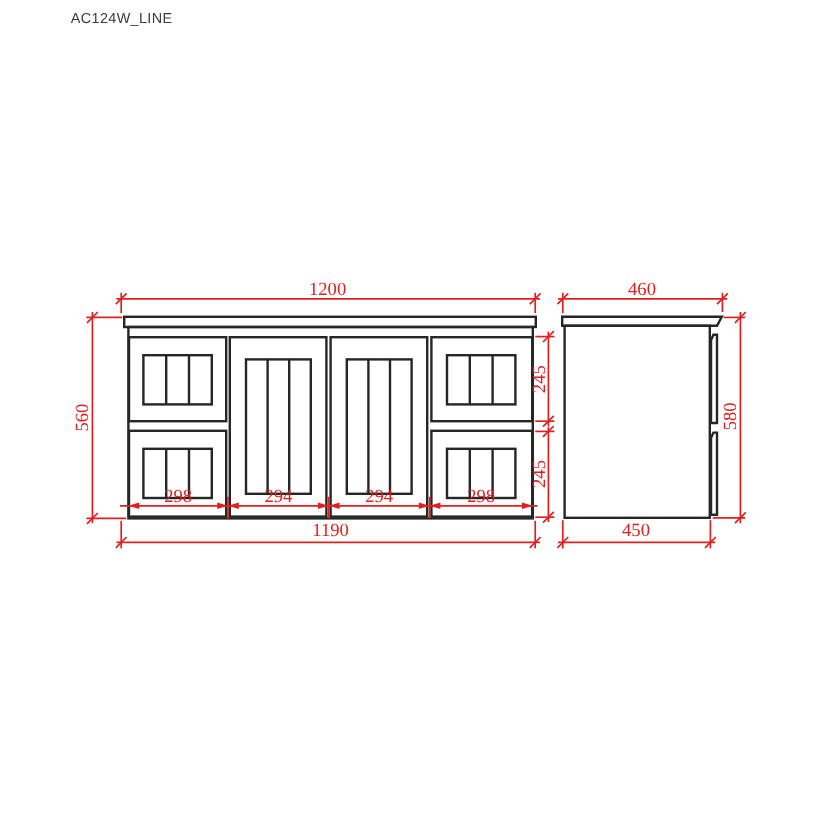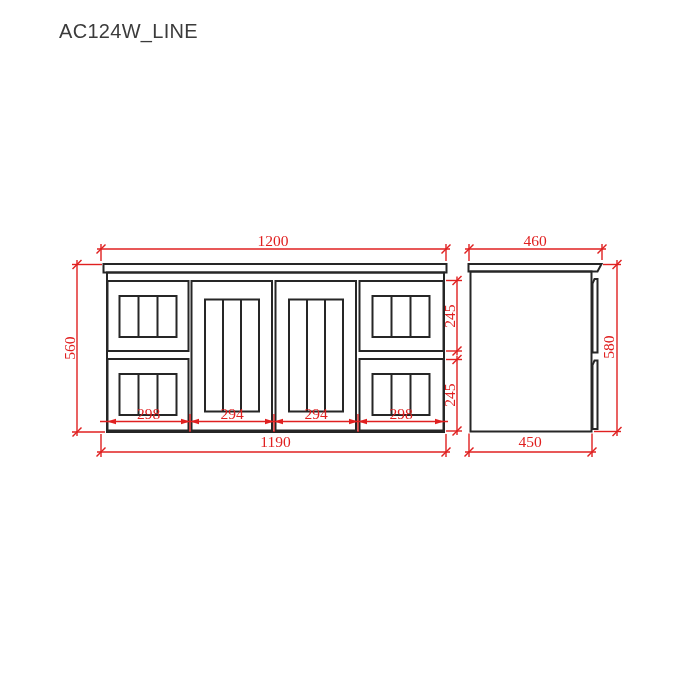--- a/index.html
+++ b/index.html
@@ -1,18 +1,18 @@
 <!DOCTYPE html>
 <html><head>
 <meta charset="utf-8">
 <style>
   html,body{margin:0;padding:0;background:#ffffff;}
   .canvas{position:relative;width:700px;height:700px;background:#ffffff;overflow:hidden;
           font-family:"Liberation Sans",sans-serif;}
-  .title{position:absolute;left:59px;top:20px;font-size:20px;color:#3b3b3b;
+  .title{position:absolute;left:59px;top:8px;font-size:12px;color:#3b3b3b;
          font-family:"Liberation Sans",sans-serif;letter-spacing:0.3px;}
   svg{position:absolute;left:0;top:0;}
   .k{stroke:#262626;stroke-width:2;fill:none;}
   .kf{stroke:#262626;stroke-width:2;fill:#ffffff;}
   .r{stroke:#e02020;stroke-width:1.4;fill:none;}
   .rf{fill:#e02020;stroke:none;}
   .dimtxt{fill:#e02020;font-family:"Liberation Serif",serif;font-size:15.5px;}
 </style>
 </head>
 <body>

